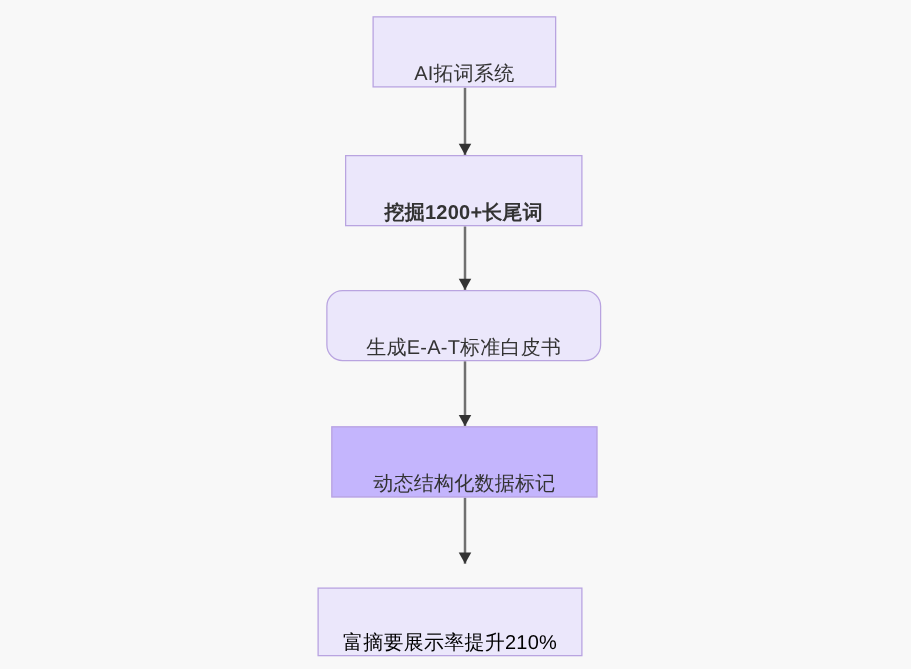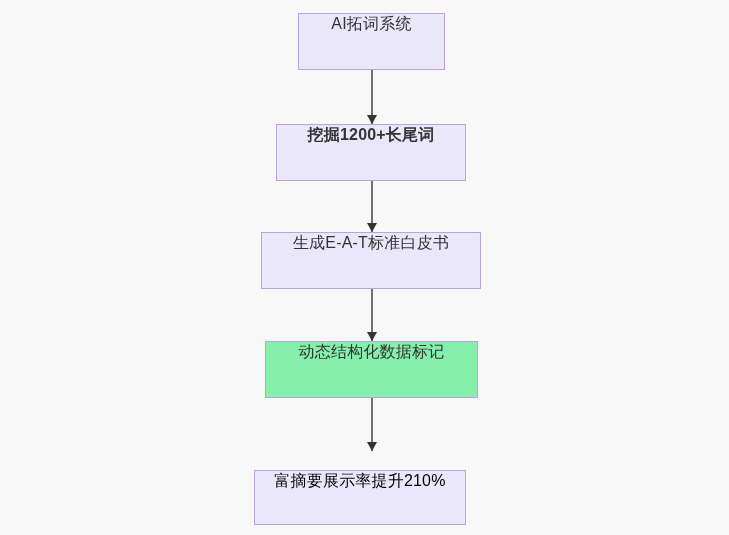--- a/index.html
+++ b/index.html
@@ -20,21 +20,21 @@
   }
   .node {
     position: absolute;
     box-sizing: border-box;
     background: #ebe7fb;
     border: 1px solid #b9a4e0;
     color: #333333;
     font-size: 16px;
     line-height: 1.2;
     display: flex;
-    align-items: flex-start;
+    align-items: flex-end;
     justify-content: center;
     text-align: center;
     white-space: nowrap;
     letter-spacing: 0.2px;
   }
   .node-label {
     display: block;
   }
   .edge {
     position: absolute;
@@ -77,23 +77,23 @@
     <div class="edge-line" style="height: 53px; background: rgb(112, 112, 112);"></div>
     <div class="edge-arrow" style="top: 44px; border-top-color: rgb(51, 51, 51);"></div>
   </div>
 
   <div class="node" id="n1" style="left: 298px; top: 13px; width: 147px; height: 57px; background: rgb(235, 231, 251); border-color: rgb(185, 164, 224); color: rgb(51, 51, 51);">
     <span class="node-label">AI拓词系统</span>
   </div>
   <div class="node" id="n2" style="left: 276px; top: 124px; width: 190px; height: 57px; background: rgb(235, 231, 251); border-color: rgb(185, 164, 224); color: rgb(51, 51, 51); font-weight: bold;">
     <span class="node-label">挖掘1200+长尾词</span>
   </div>
-  <div class="node" id="n3" style="left: 261px; top: 232px; width: 220px; height: 57px; background: rgb(235, 231, 251); border-color: rgb(185, 164, 224); color: rgb(51, 51, 51);">
+  <div class="node" id="n3" style="left: 261px; top: 232px; width: 220px; height: 57px; background: rgb(235, 231, 251); border-color: rgb(185, 164, 224); color: rgb(51, 51, 51); border-radius: 13px;">
     <span class="node-label">生成E-A-T标准白皮书</span>
   </div>
-  <div class="node" id="n4" style="left: 265px; top: 341px; width: 213px; height: 57px; background: #86efac; border-color: rgb(185, 164, 224); color: rgb(51, 51, 51);">
+  <div class="node" id="n4" style="left: 265px; top: 341px; width: 213px; height: 57px; background: #c4b5fd; border-color: rgb(185, 164, 224); color: rgb(51, 51, 51);">
     <span class="node-label">动态结构化数据标记</span>
   </div>
   <div class="node" id="n5" style="left: 254px; top: 470px; width: 212px; height: 55px; background: rgb(235, 231, 251); border-color: rgb(185, 164, 224); color: #000000;">
     <span class="node-label">富摘要展示率提升210%</span>
   </div>
 
 </div>
 
 </body></html>

